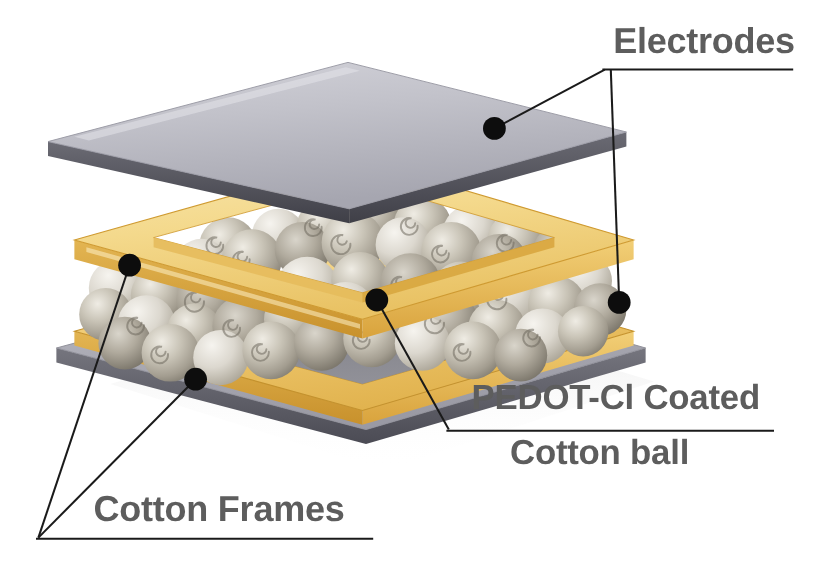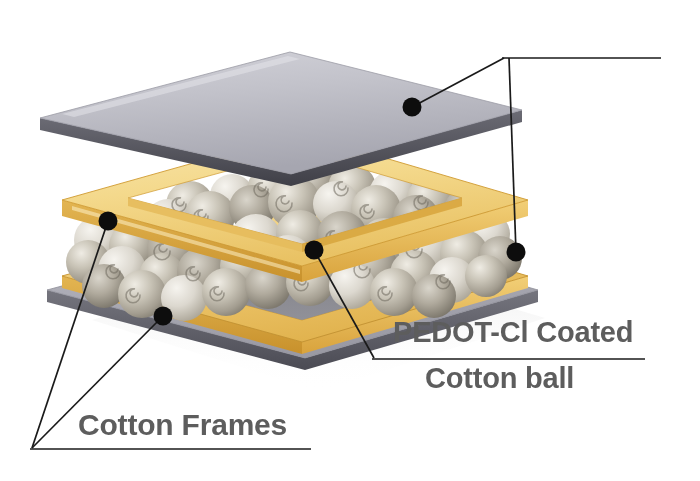--- a/index.html
+++ b/index.html
@@ -285,20 +285,21 @@
 
     <g fill="#0d0d0d">
       <circle cx="412" cy="107" r="9.5"></circle>
       <circle cx="516" cy="252" r="9.5"></circle>
       <circle cx="314" cy="250" r="9.5"></circle>
       <circle cx="108" cy="221" r="9.5"></circle>
       <circle cx="163" cy="316" r="9.5"></circle>
     </g>
   </svg>
 
+  <div class="label" id="label-electrodes">Electrodes</div>
 
   <div class="label" id="label-pedot-line1">PEDOT-Cl Coated</div>
 
   <div class="label" id="label-pedot-line2">Cotton ball</div>
 
   <div class="label" id="label-cotton-frames">Cotton Frames</div>
 
 </div>
 
 </body></html>

